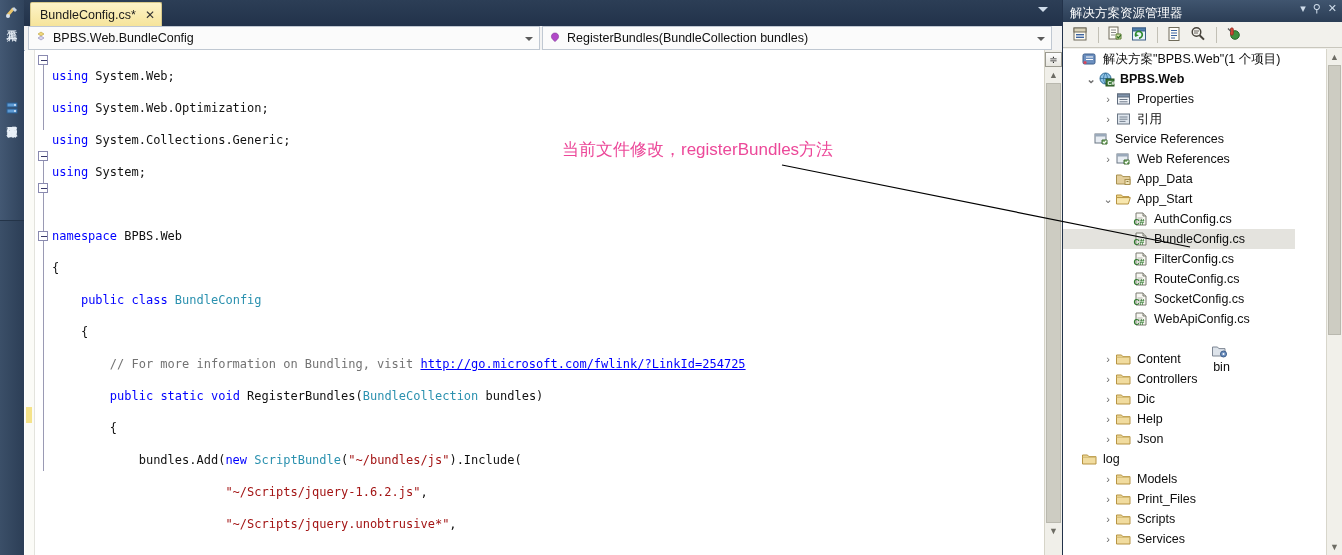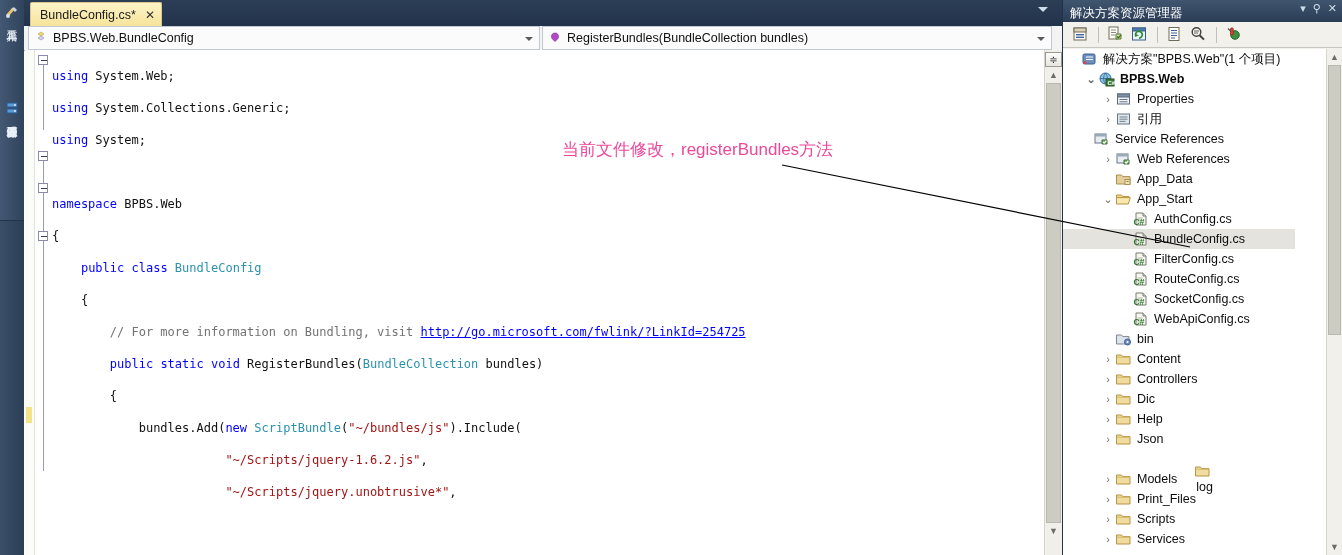--- a/index.html
+++ b/index.html
@@ -285,20 +285,21 @@
         <div class="fold-box" style="top:5px;"></div>
         <div class="fold-line" style="top:15px;height:65px;"></div>
         <div class="fold-box" style="top:101px;"></div>
         <div class="fold-line" style="top:111px;height:310px;"></div>
         <div class="fold-box" style="top:133px;"></div>
         <div class="fold-box" style="top:181px;"></div>
       </div>
 
       <div class="code">
 <div class="ln"><span class="kw">using</span> System.Web;</div>
+<div class="ln"><span class="kw">using</span> System.Web.Optimization;</div>
 <div class="ln"><span class="kw">using</span> System.Collections.Generic;</div>
 <div class="ln"><span class="kw">using</span> System;</div>
 <div class="ln">&nbsp;</div>
 <div class="ln"><span class="kw">namespace</span> BPBS.Web</div>
 <div class="ln">{</div>
 <div class="ln">    <span class="kw">public</span> <span class="kw">class</span> <span class="ty">BundleConfig</span></div>
 <div class="ln">    {</div>
 <div class="ln">        <span class="cm">// For more information on Bundling, visit </span><span class="lnk">http://go.microsoft.com/fwlink/?LinkId=254725</span></div>
 <div class="ln">        <span class="kw">public</span> <span class="kw">static</span> <span class="kw">void</span> RegisterBundles(<span class="ty">BundleCollection</span> bundles)</div>
 <div class="ln">        {</div>
@@ -517,21 +518,21 @@
         <div class="row" style="padding-left: 55px;">
           <span class="chev"></span>
           <span class="ico"><svg width="17" height="16" viewBox="0 0 17 16">
               <path d="M4 2 h7 l3 3 v9 h-10 z" fill="#f7f7f2" stroke="#7a7a70"></path>
               <path d="M11 2 v3 h3" fill="#dcdcd2" stroke="#7a7a70"></path>
               <path d="M5.5 7 h5 M5.5 9 h5 M5.5 11 h3.5" stroke="#9a9a90" stroke-width="0.7"></path>
               <text x="1.5" y="13.5" font-size="8.5" fill="#2c7a2c" font-family="sans-serif" font-weight="bold">C#</text>
             </svg></span>
           <span>WebApiConfig.cs</span>
         </div>
-        <div class="row" style="padding-left: 38px;">
+        <div class="row" style="padding-left: 38px; flex-direction: column;">
           <span class="chev"></span>
           <span class="ico"><svg width="17" height="16" viewBox="0 0 17 16">
               <path d="M1.5 4 h5 l1.3 1.6 h6.2 v7.4 h-12.5 z" fill="#dde3ea" stroke="#7e8794"></path>
               <circle cx="12.5" cy="11" r="3" fill="#6c8fbf" stroke="#3d5f8c"></circle>
               <circle cx="12.5" cy="11" r="1" fill="#ffffff"></circle>
             </svg></span>
           <span>bin</span>
         </div>
         <div class="row" style="padding-left: 38px;">
           <span class="chev">›</span>
@@ -566,21 +567,21 @@
           <span>Help</span>
         </div>
         <div class="row" style="padding-left: 38px;">
           <span class="chev">›</span>
           <span class="ico"><svg width="17" height="16" viewBox="0 0 17 16">
               <path d="M1.5 4 h5 l1.3 1.6 h7.2 v7.4 h-13.5 z" fill="#f1dc9f" stroke="#b79442"></path>
               <path d="M1.5 6.2 h13.5" stroke="#cdb46c"></path>
             </svg></span>
           <span>Json</span>
         </div>
-        <div class="row" style=" flex-direction: column;">
+        <div class="row" style="">
           <span class="chev"></span>
           <span class="ico"><svg width="17" height="16" viewBox="0 0 17 16">
               <path d="M1.5 4 h5 l1.3 1.6 h7.2 v7.4 h-13.5 z" fill="#f1dc9f" stroke="#b79442"></path>
               <path d="M1.5 6.2 h13.5" stroke="#cdb46c"></path>
             </svg></span>
           <span>log</span>
         </div>
         <div class="row" style="padding-left: 38px;">
           <span class="chev">›</span>
           <span class="ico"><svg width="17" height="16" viewBox="0 0 17 16">

